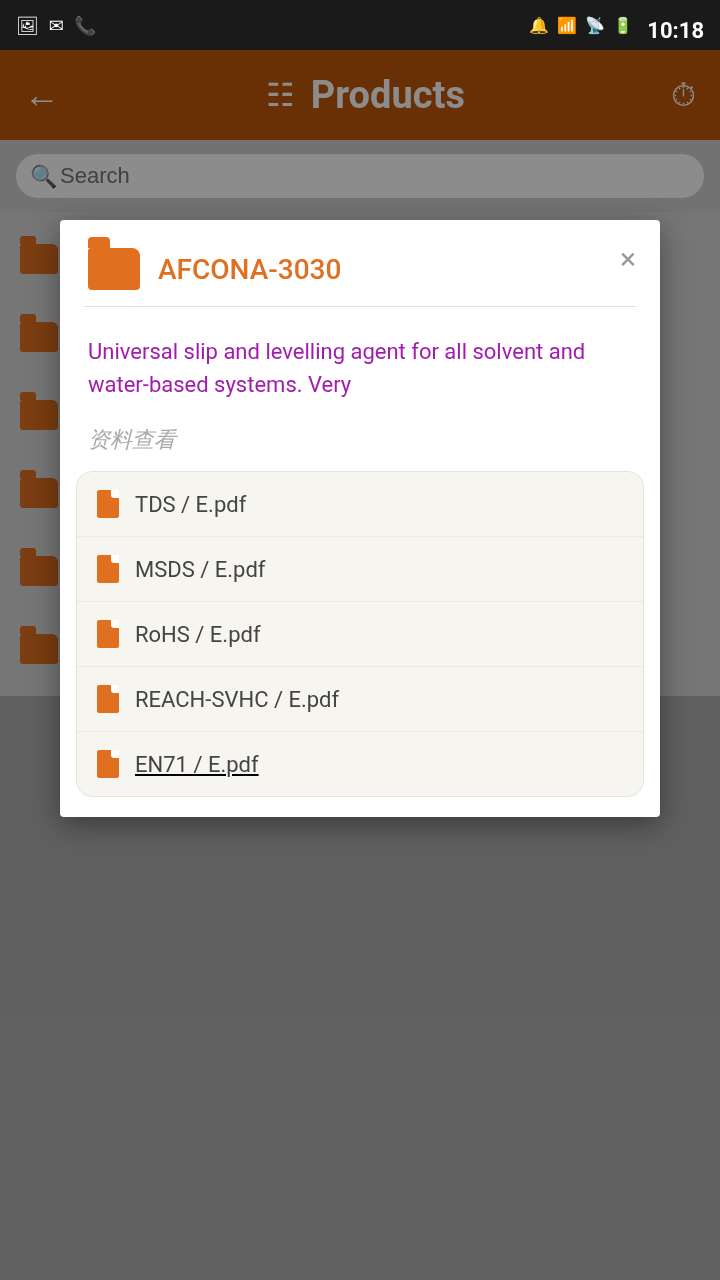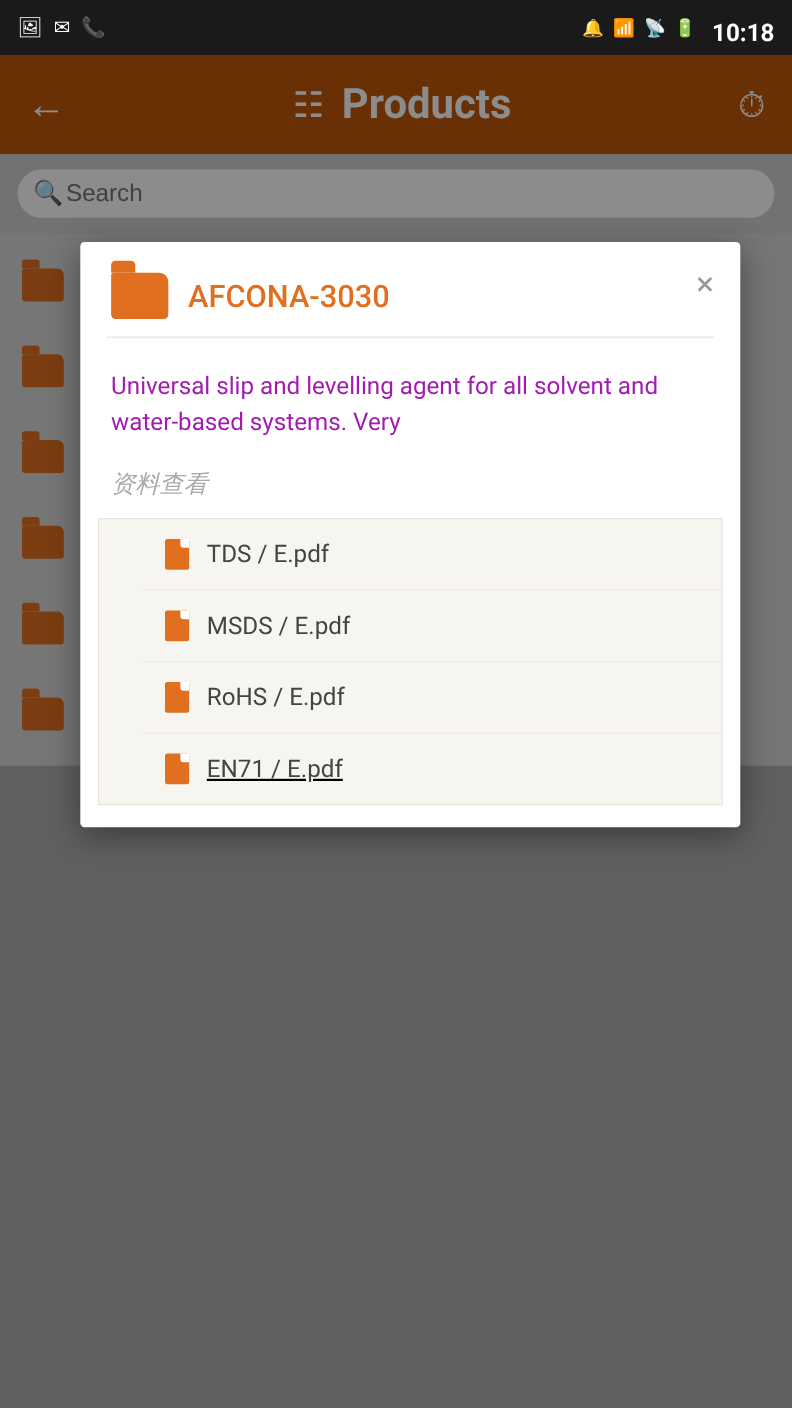--- a/index.html
+++ b/index.html
@@ -149,21 +149,21 @@
       width: 720px;
       height: 1280px;
       background: rgba(0,0,0,0.45);
       z-index: 50;
     }
 
     
     .modal {
       position: absolute;
       top: 220px;
-      left: 73px;
+      left: 60px;
       width: 600px;
       background: white;
       border-radius: 4px;
       z-index: 60;
       overflow: hidden;
       box-shadow: 0 8px 30px rgba(0,0,0,0.4);
     }
     .modal-header {
       display: flex;
       align-items: center;
@@ -217,24 +217,23 @@
     }
     .modal-section-label {
       padding: 8px 28px 12px 28px;
       font-size: 22px;
       color: #aaa;
       font-style: italic;
     }
     .modal-files-container {
       margin: 4px 16px 20px 16px;
       background: #f7f5f0;
-      border-radius: 0;
+      border-radius: 16px;
       border: 1px solid #e8e4dc;
       overflow: hidden;
-      padding-left: 40px;
     }
     .modal-file-item {
       display: flex;
       align-items: center;
       gap: 16px;
       padding: 18px 20px;
       border-bottom: 1px solid #ede9e0;
       cursor: pointer;
     }
     .modal-file-item:last-child {
@@ -354,16 +353,20 @@
     <div class="modal-file-item">
       <div class="file-icon"></div>
       <span class="modal-file-name">MSDS / E.pdf</span>
     </div>
     <div class="modal-file-item">
       <div class="file-icon"></div>
       <span class="modal-file-name">RoHS / E.pdf</span>
     </div>
     <div class="modal-file-item">
       <div class="file-icon"></div>
+      <span class="modal-file-name">REACH-SVHC / E.pdf</span>
+    </div>
+    <div class="modal-file-item">
+      <div class="file-icon"></div>
       <span class="modal-file-name">EN71 / E.pdf</span>
     </div>
   </div>
 </div>
 
 </body></html>

